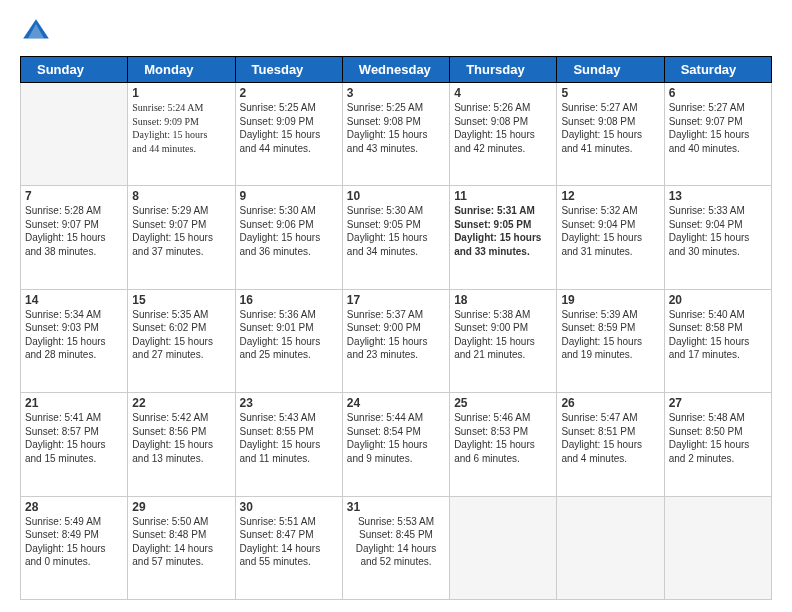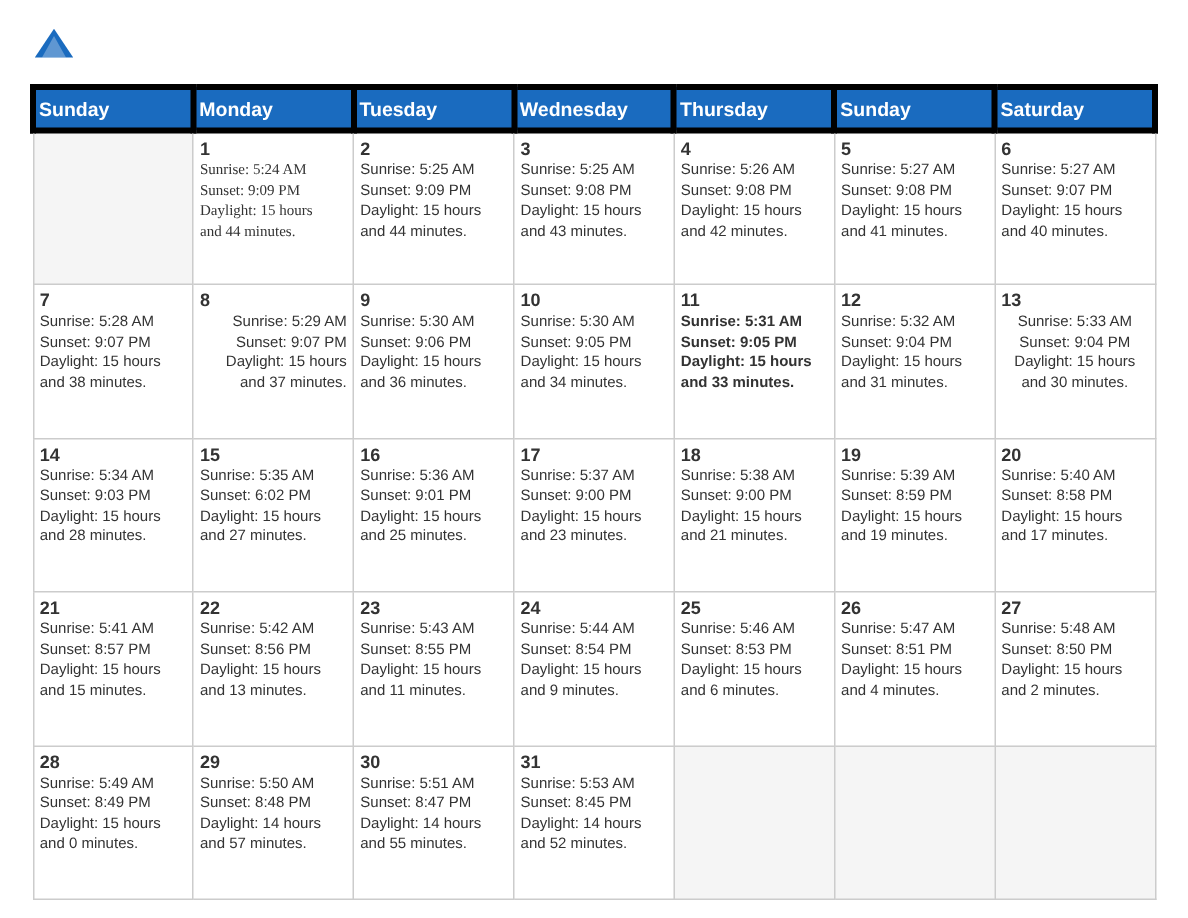--- a/index.html
+++ b/index.html
@@ -65,23 +65,23 @@
       border: 1px solid #ccc;
       border-collapse: collapse;
       width: 100%;
       table-layout: fixed;
     }
     .calendar th {
       background-color: #1a6bbf;
       color: #fff;
       font-size: 13px;
       font-weight: bold;
-      padding: 5px 2px;
+      padding: 5px 16px;
       text-align: left;
-      border: 4px solid #000000;
+      border: 1px solid #000000;
     }
     .calendar td {
       border: 1px solid #ccc;
       vertical-align: top;
       padding: 3px 4px;
       font-size: 10.5px;
       color: #333;
       background: #fff;
       height: 82px;
     }
@@ -183,21 +183,21 @@
         <tr>
           <td>
             <span class="day-num">7</span>
             <div class="day-info" style="white-space: pre-line;">Sunrise: 5:28 AM
 Sunset: 9:07 PM
 Daylight: 15 hours
 and 38 minutes.</div>
           </td>
           <td>
             <span class="day-num">8</span>
-            <div class="day-info" style="white-space: pre-line; text-align: right;">Sunrise: 5:29 AM
+            <div class="day-info" style="white-space: pre-line;">Sunrise: 5:29 AM
 Sunset: 9:07 PM
 Daylight: 15 hours
 and 37 minutes.</div>
           </td>
           <td>
             <span class="day-num">9</span>
             <div class="day-info" style="white-space: pre-line;">Sunrise: 5:30 AM
 Sunset: 9:06 PM
 Daylight: 15 hours
 and 36 minutes.</div>
@@ -218,21 +218,21 @@
           </td>
           <td>
             <span class="day-num">12</span>
             <div class="day-info" style="white-space: pre-line;">Sunrise: 5:32 AM
 Sunset: 9:04 PM
 Daylight: 15 hours
 and 31 minutes.</div>
           </td>
           <td>
             <span class="day-num">13</span>
-            <div class="day-info" style="white-space: pre-line; text-align: center;">Sunrise: 5:33 AM
+            <div class="day-info" style="white-space: pre-line;">Sunrise: 5:33 AM
 Sunset: 9:04 PM
 Daylight: 15 hours
 and 30 minutes.</div>
           </td>
         </tr>
         <tr>
           <td>
             <span class="day-num">14</span>
             <div class="day-info" style="white-space: pre-line;">Sunrise: 5:34 AM
 Sunset: 9:03 PM
@@ -350,21 +350,21 @@
           </td>
           <td>
             <span class="day-num">30</span>
             <div class="day-info" style="white-space: pre-line;">Sunrise: 5:51 AM
 Sunset: 8:47 PM
 Daylight: 14 hours
 and 55 minutes.</div>
           </td>
           <td>
             <span class="day-num">31</span>
-            <div class="day-info" style="white-space: pre-line;">Sunrise: 5:53 AM
+            <div class="day-info" style="white-space: pre-line; text-align: center;">Sunrise: 5:53 AM
 Sunset: 8:45 PM
 Daylight: 14 hours
 and 52 minutes.</div>
           </td>
           <td class="empty"></td>
           <td class="empty"></td>
           <td class="empty"></td>
         </tr>
       </tbody>
   </table>

